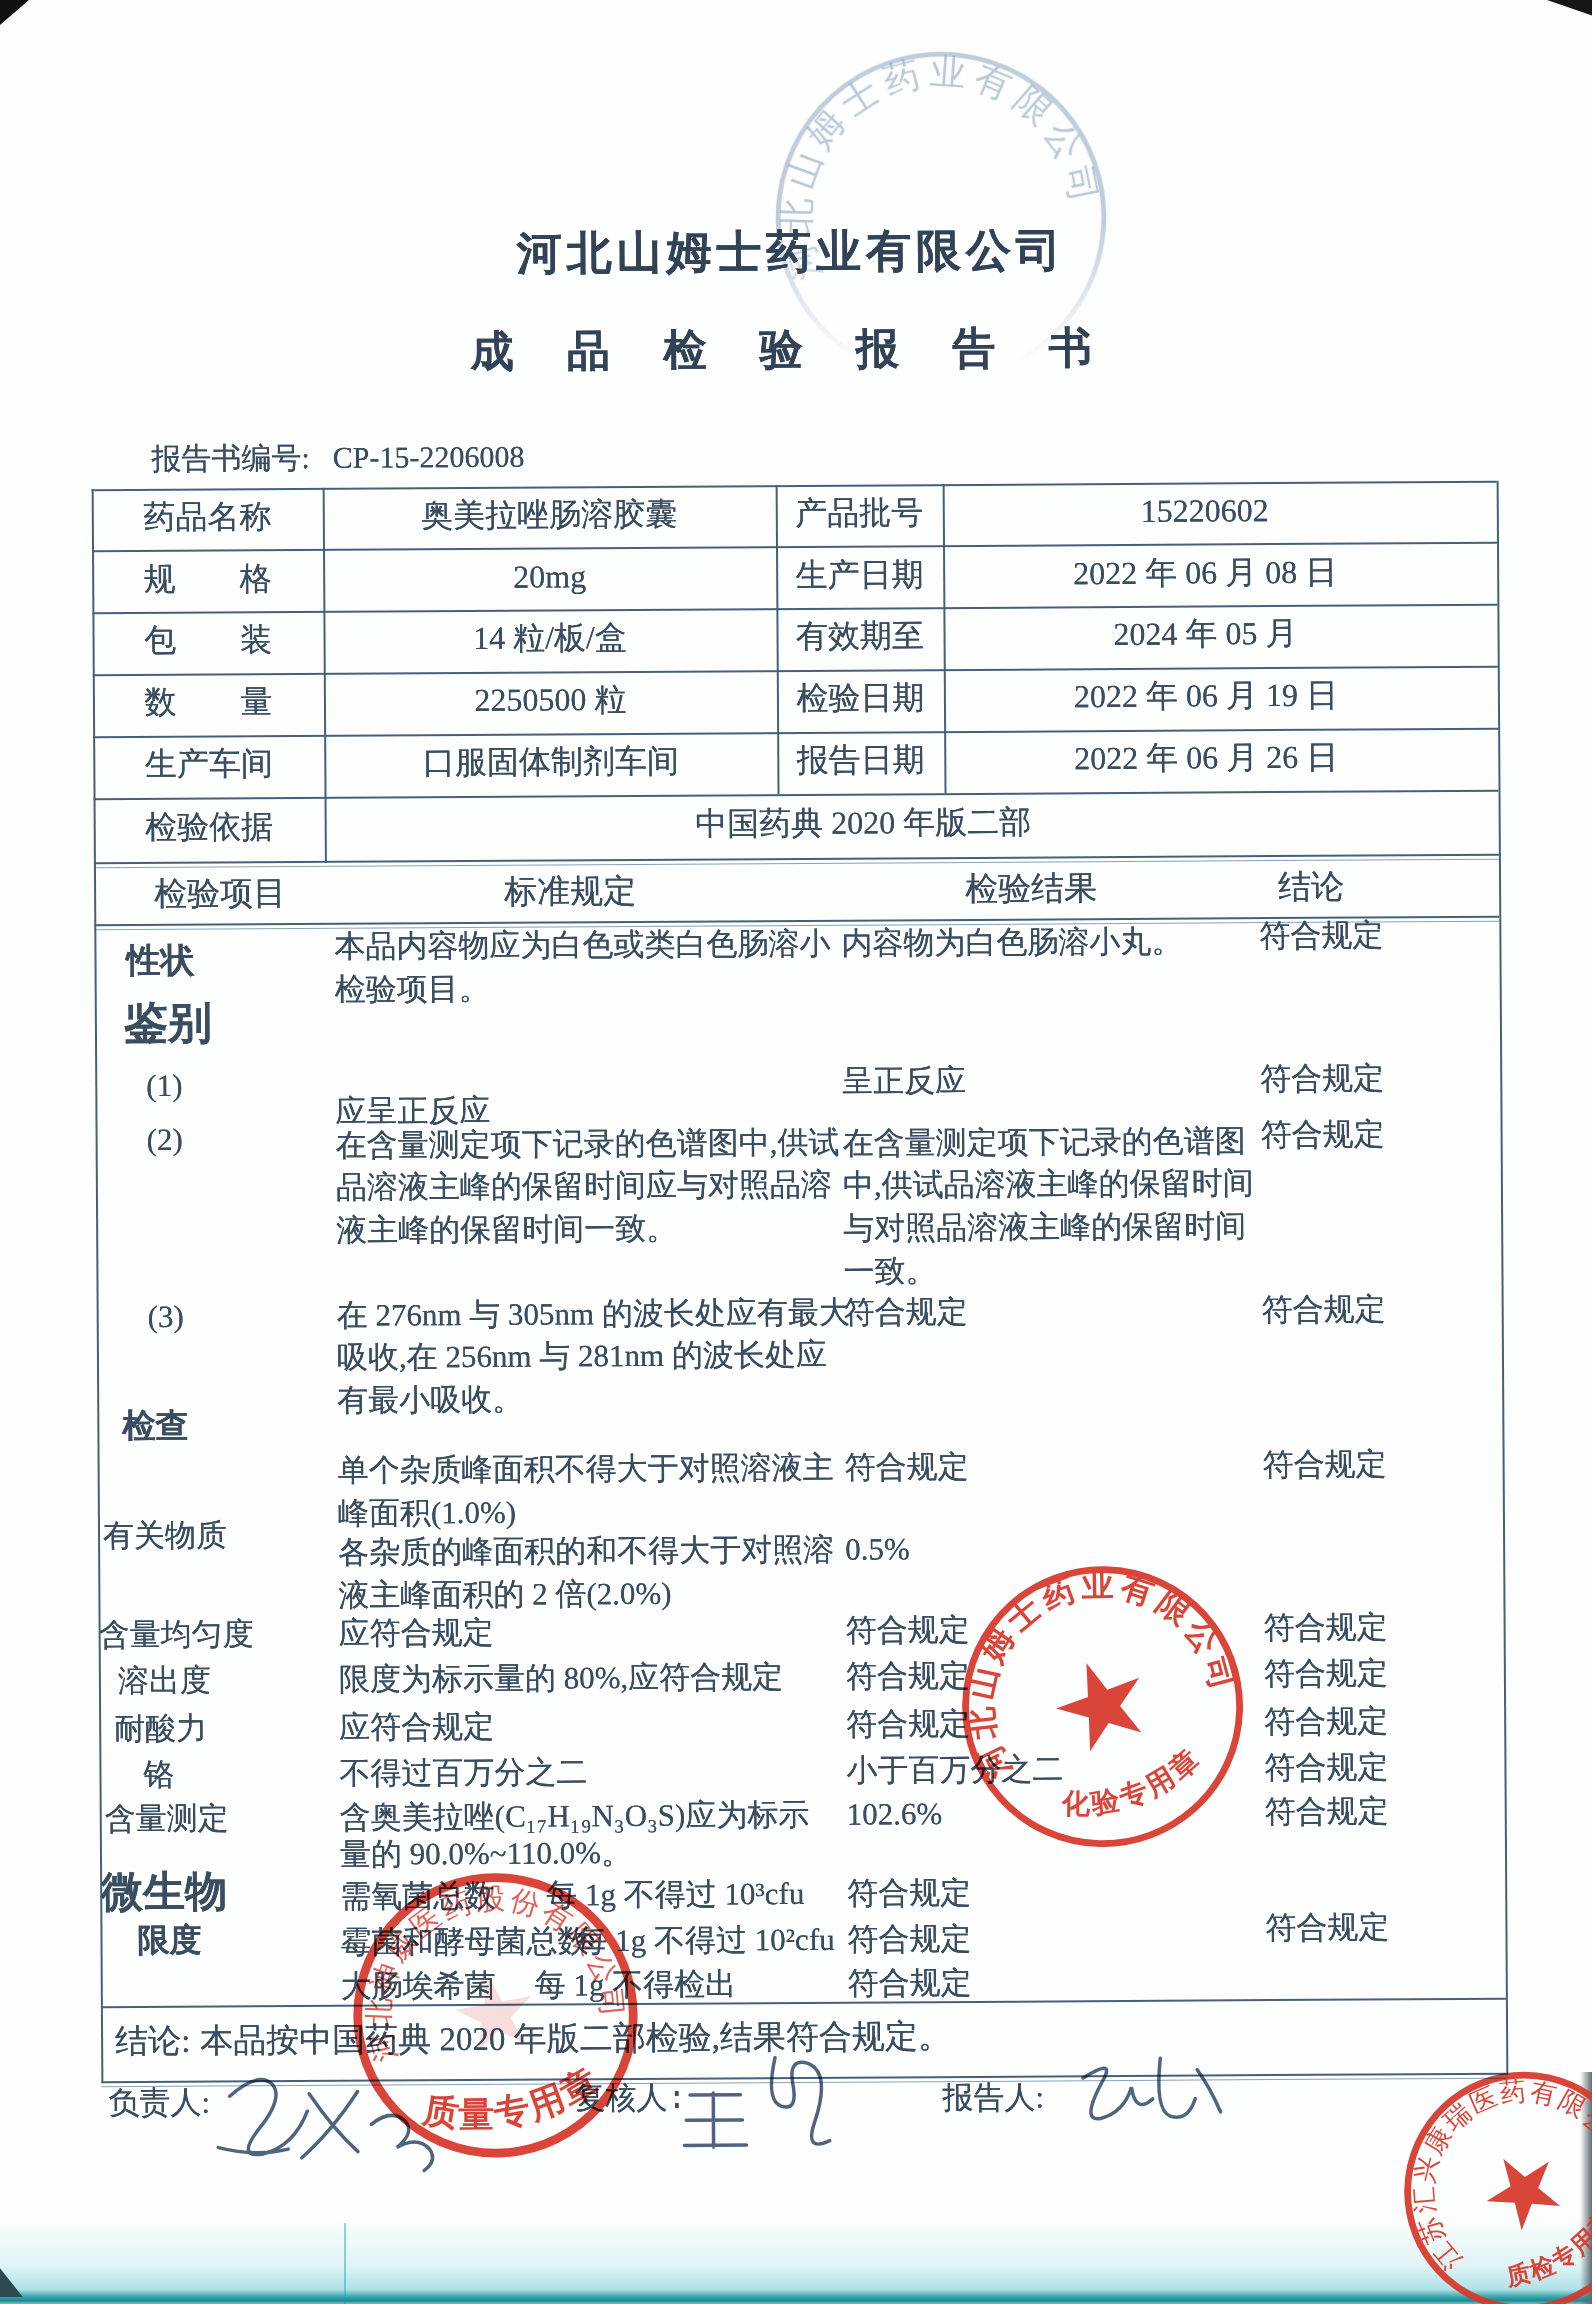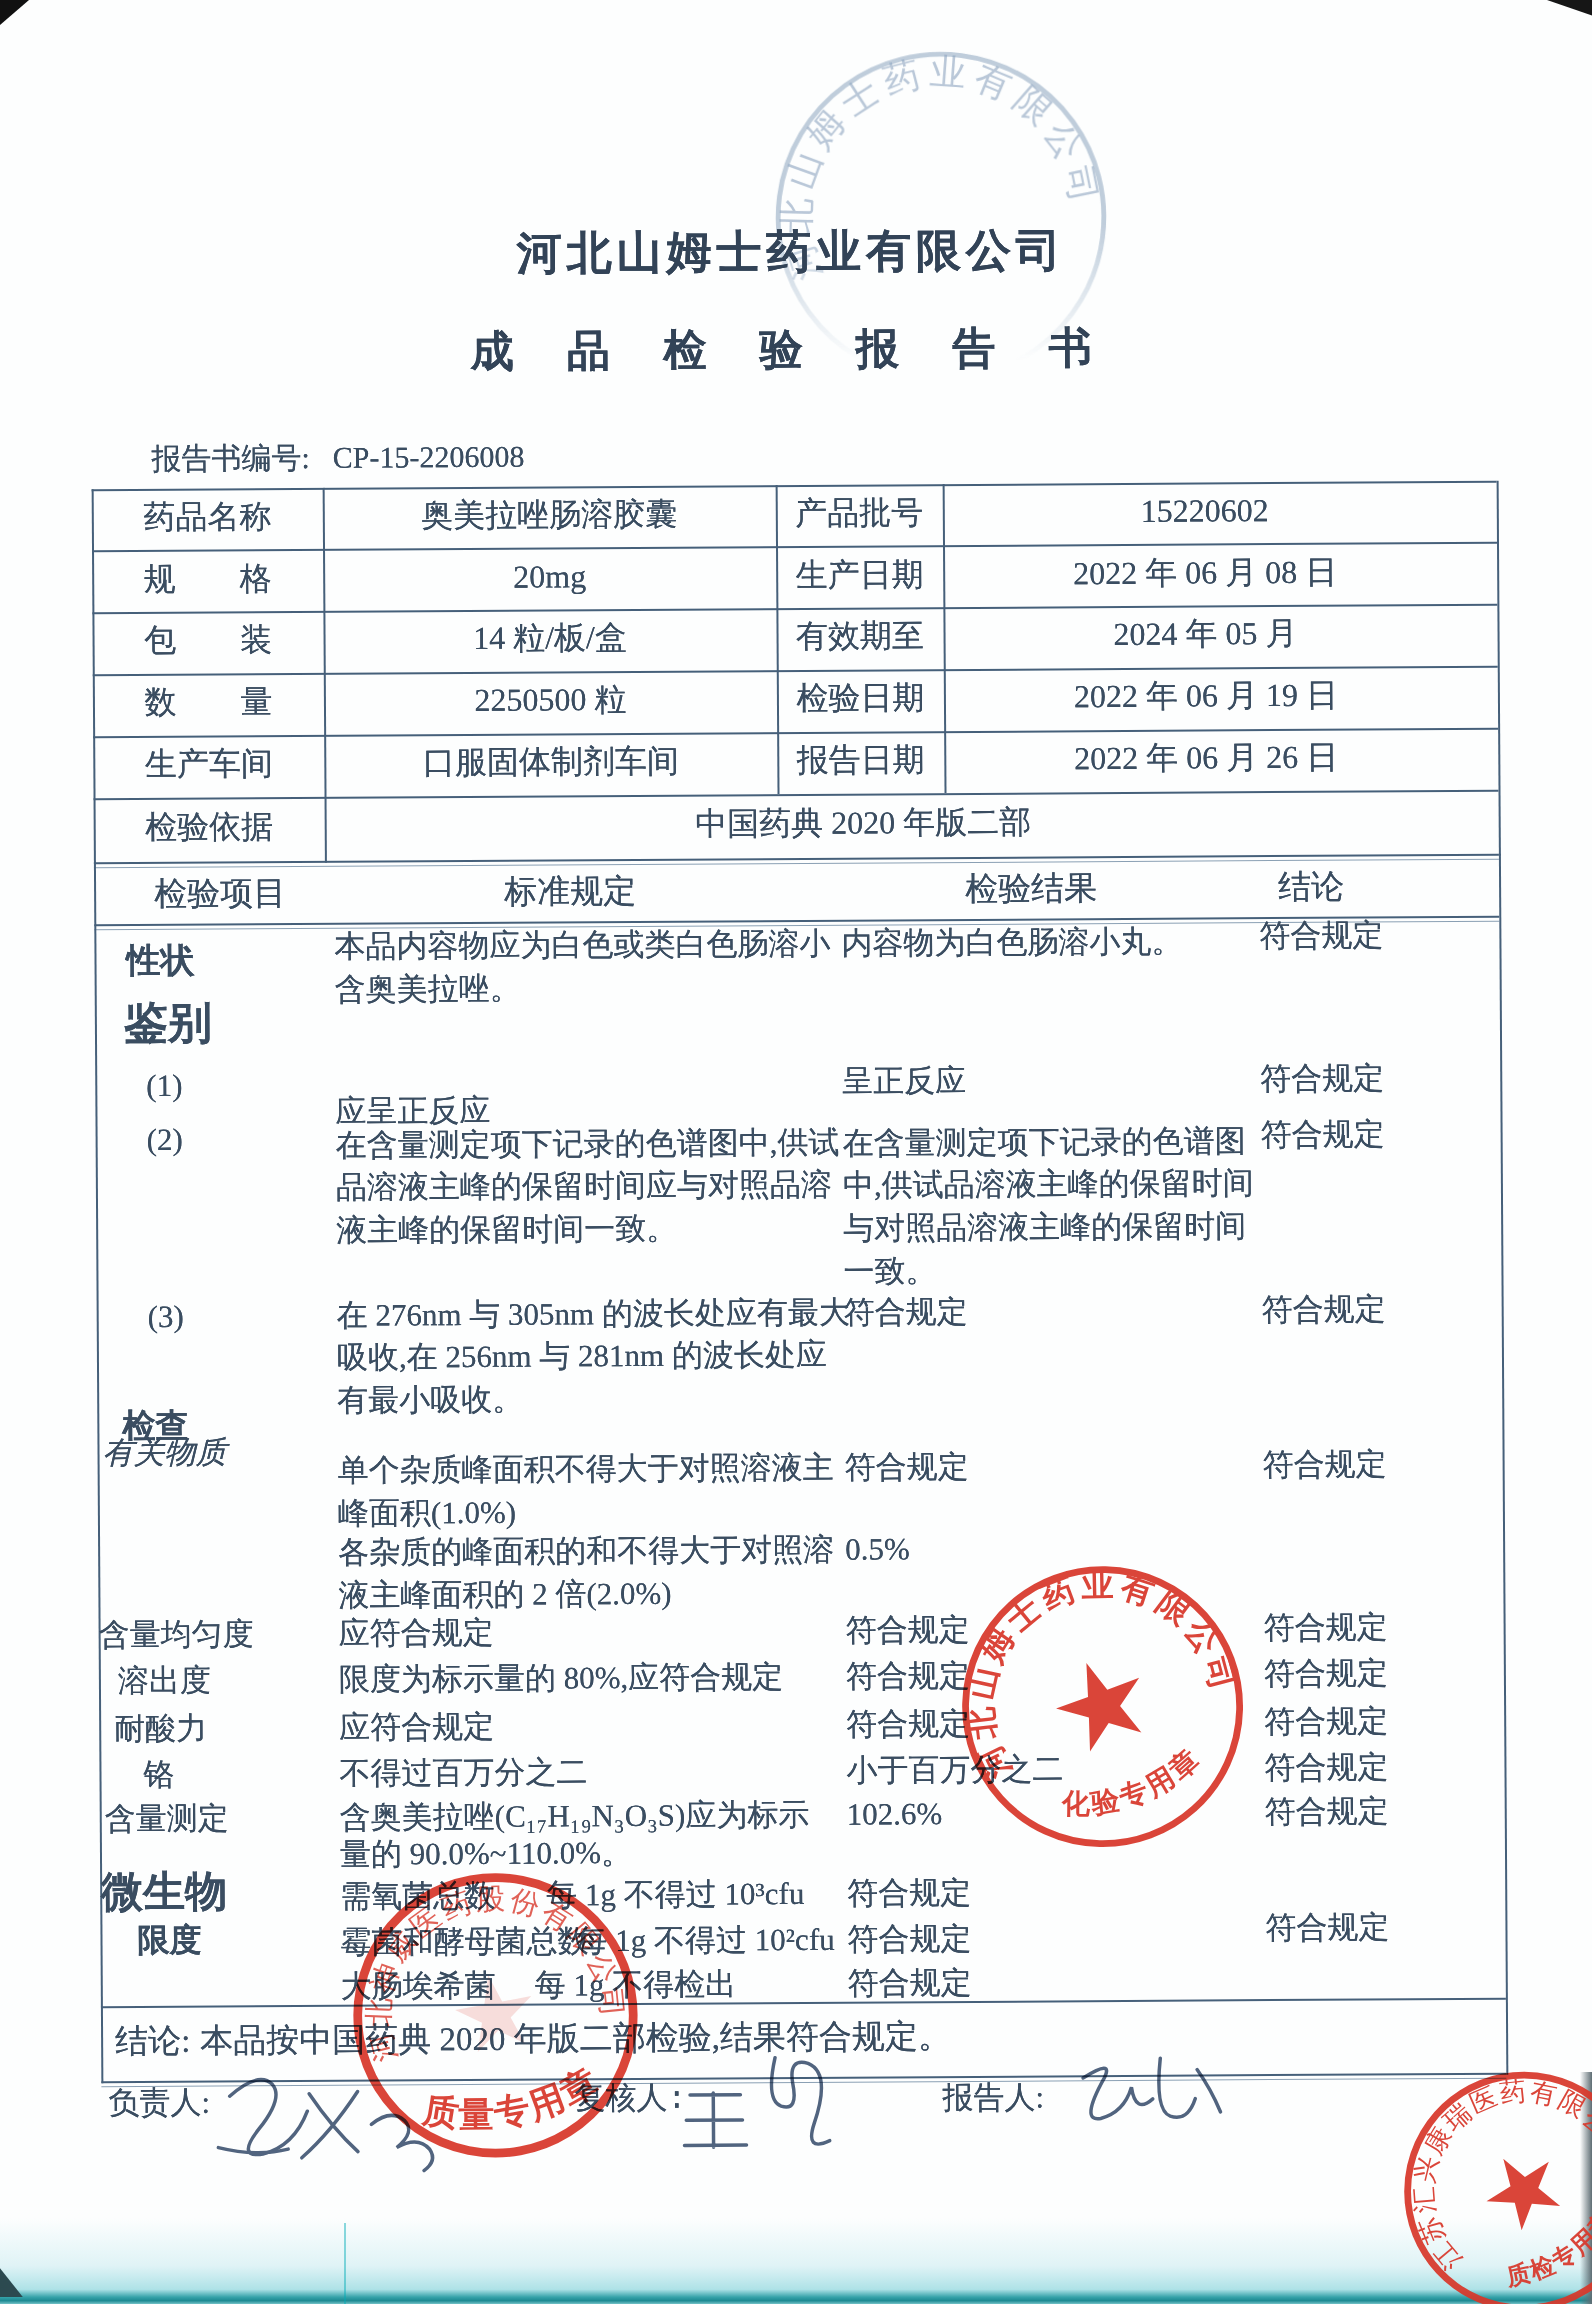--- a/index.html
+++ b/index.html
@@ -106,21 +106,21 @@
     <div class="vl" style="left:95px;top:858px;height:1221px;"></div>
     <div class="vl" style="left:1500px;top:858px;height:1221px;"></div>
 
     <div class="t" style="left:155px;top:871px;font-size:33px;">检验项目</div>
     <div class="t" style="left:505px;top:871px;font-size:33px;">标准规定</div>
     <div class="t" style="left:966px;top:871px;font-size:33px;">检验结果</div>
     <div class="t" style="left:1279px;top:871px;font-size:33px;">结论</div>
 
     <div class="t b" style="left:127px;top:937px;font-size:34px;">性状</div>
     <div class="t" style="left:335px;top:924px;">本品内容物应为白色或类白色肠溶小</div>
-    <div class="t" style="left:335px;top:967px;">含奥美拉唑。</div>
+    <div class="t" style="left:335px;top:967px;">检验项目。</div>
     <div class="t" style="left:842px;top:924px;">内容物为白色肠溶小丸。</div>
     <div class="t" style="left:1260px;top:919px;">符合规定</div>
 
     <div class="t b" style="left:124px;top:1000px;font-size:44px;">鉴别</div>
 
     <div class="t" style="left:146px;top:1062px;">(1)</div>
     <div class="t" style="left:335px;top:1044px;margin-top:45px;">应呈正反应</div>
     <div class="t" style="left:842px;top:1062px;text-align:center;">呈正反应</div>
     <div class="t" style="left:1260px;top:1062px;">符合规定</div>
 
@@ -136,21 +136,21 @@
 
     <div class="t" style="left:146px;top:1293px;">(3)</div>
     <div class="t" style="left:335px;top:1293px;">在 276nm 与 305nm 的波长处应有最大</div>
     <div class="t" style="left:335px;top:1335px;">吸收,在 256nm 与 281nm 的波长处应</div>
     <div class="t" style="left:335px;top:1378px;">有最小吸收。</div>
     <div class="t" style="left:842px;top:1293px;">符合规定</div>
     <div class="t" style="left:1260px;top:1293px;">符合规定</div>
 
     <div class="t b" style="left:120px;top:1403px;font-size:33px;">检查</div>
 
-    <div class="t" style="left:100px;top:1429px;font-style:italic;">有关物质</div>
+    <div class="t" style="left:100px;top:1512px;">有关物质</div>
     <div class="t" style="left:335px;top:1448px;">单个杂质峰面积不得大于对照溶液主</div>
     <div class="t" style="left:335px;top:1491px;">峰面积(1.0%)</div>
     <div class="t" style="left:842px;top:1448px;">符合规定</div>
     <div class="t" style="left:1260px;top:1448px;">符合规定</div>
 
     <div class="t" style="left:335px;top:1530px;">各杂质的峰面积的和不得大于对照溶</div>
     <div class="t" style="left:335px;top:1573px;">液主峰面积的 2 倍(2.0%)</div>
     <div class="t" style="left:842px;top:1530px;">0.5%</div>
 
     <div class="t" style="left:95px;top:1611px;">含量均匀度</div>

